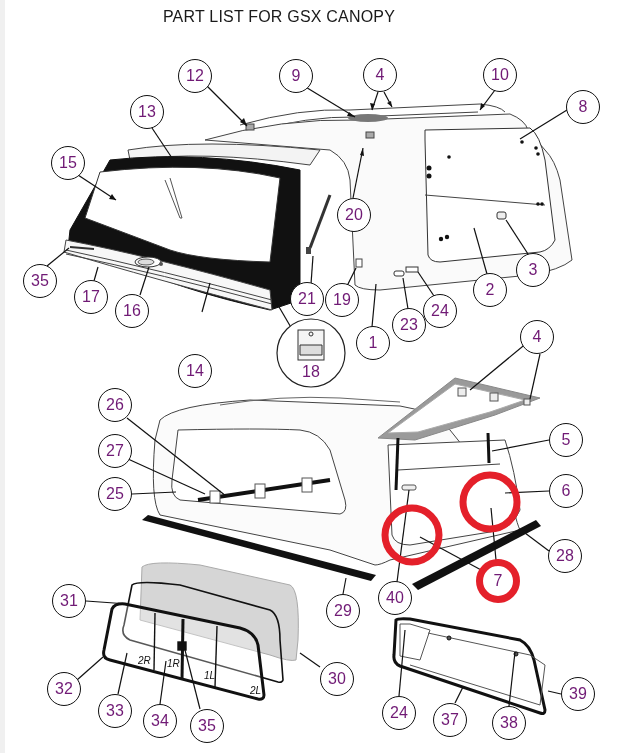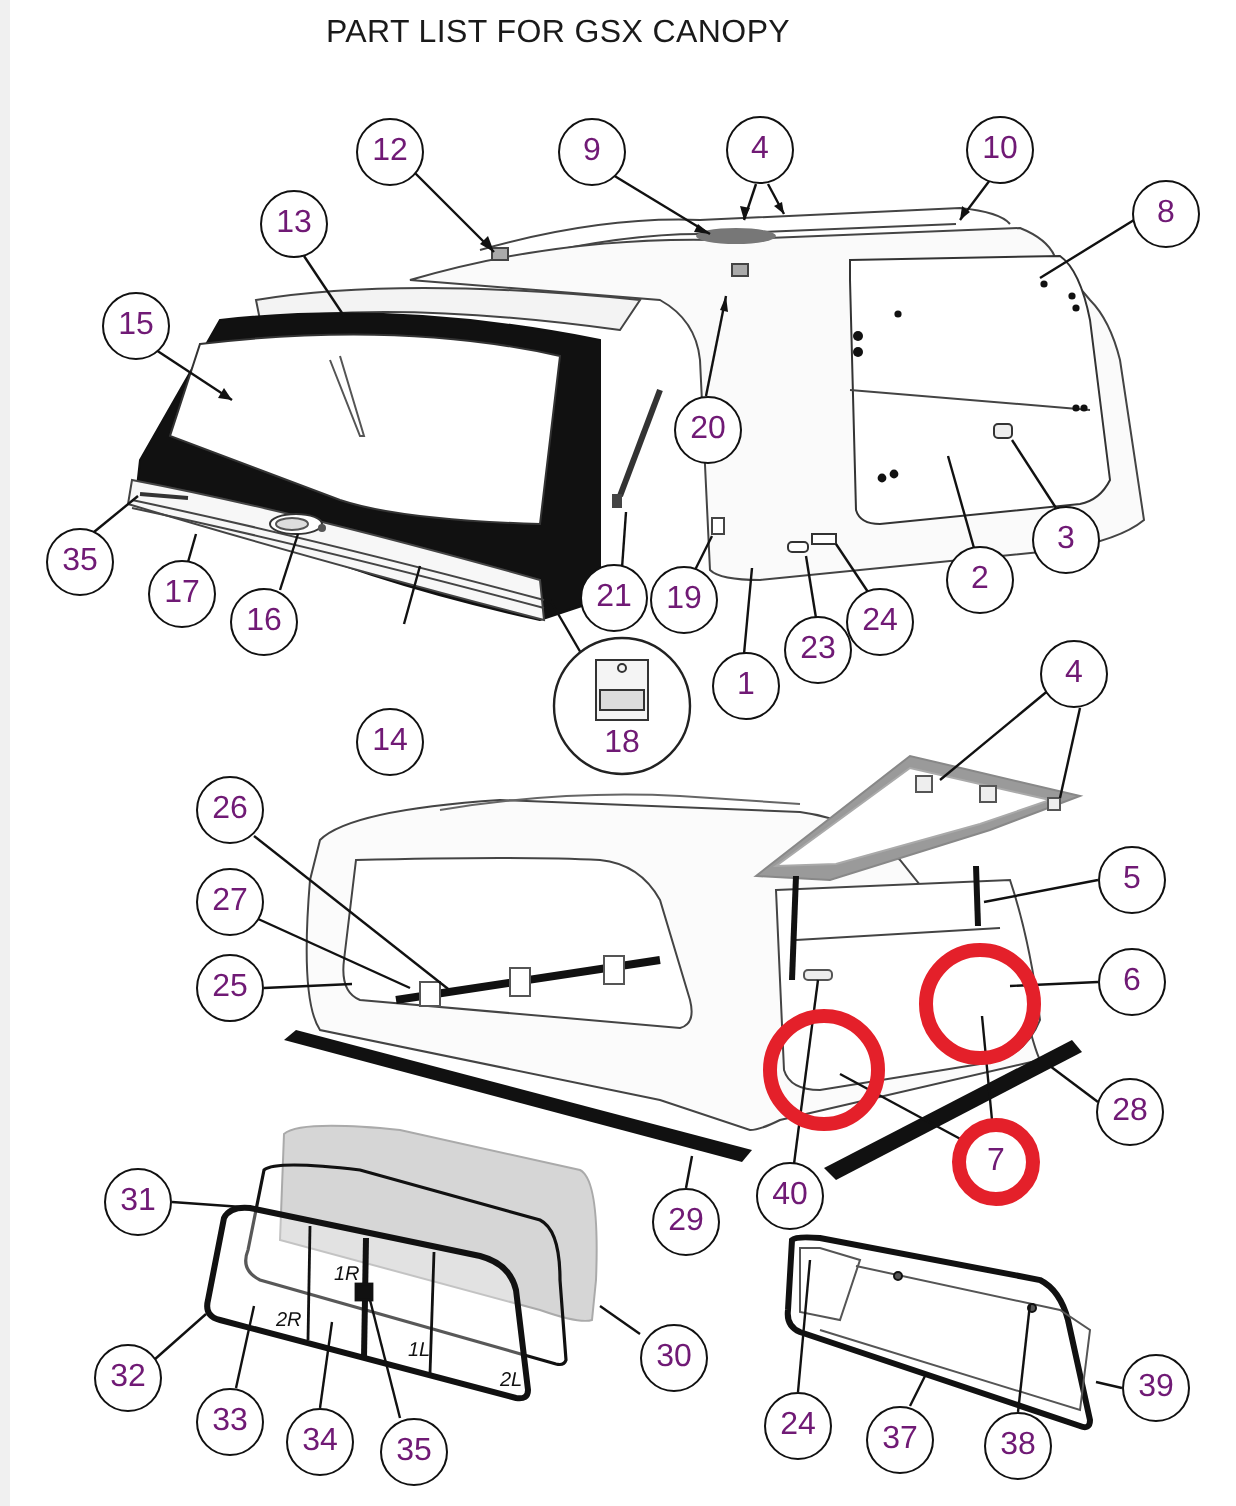--- a/index.html
+++ b/index.html
@@ -197,21 +197,21 @@
   </g>
 
   <g fill="none" stroke="#e4202a" stroke-width="7">
     <circle cx="412" cy="535" r="27"></circle>
     <circle cx="490" cy="502" r="27"></circle>
   </g>
 </svg>
 
 <div id="pane-labels">
     <span class="pane-label" style="left: 138px; top: 655px;">2R</span>
-    <span class="pane-label" style="left: 167px; top: 632px;">1R</span>
+    <span class="pane-label" style="left: 167px; top: 658px;">1R</span>
     <span class="pane-label" style="left: 204px; top: 670px;">1L</span>
     <span class="pane-label" style="left: 250px; top: 685px;">2L</span>
   </div>
 
 <div id="callouts">
     <div class="callout" style="left: 373px; top: 343px;">1</div>
     <div class="callout" style="left: 490px; top: 290px;">2</div>
     <div class="callout" style="left: 533px; top: 270px;">3</div>
     <div class="callout" style="left: 537px; top: 337px;">4</div>
     <div class="callout" style="left: 566px; top: 440px;">5</div>

